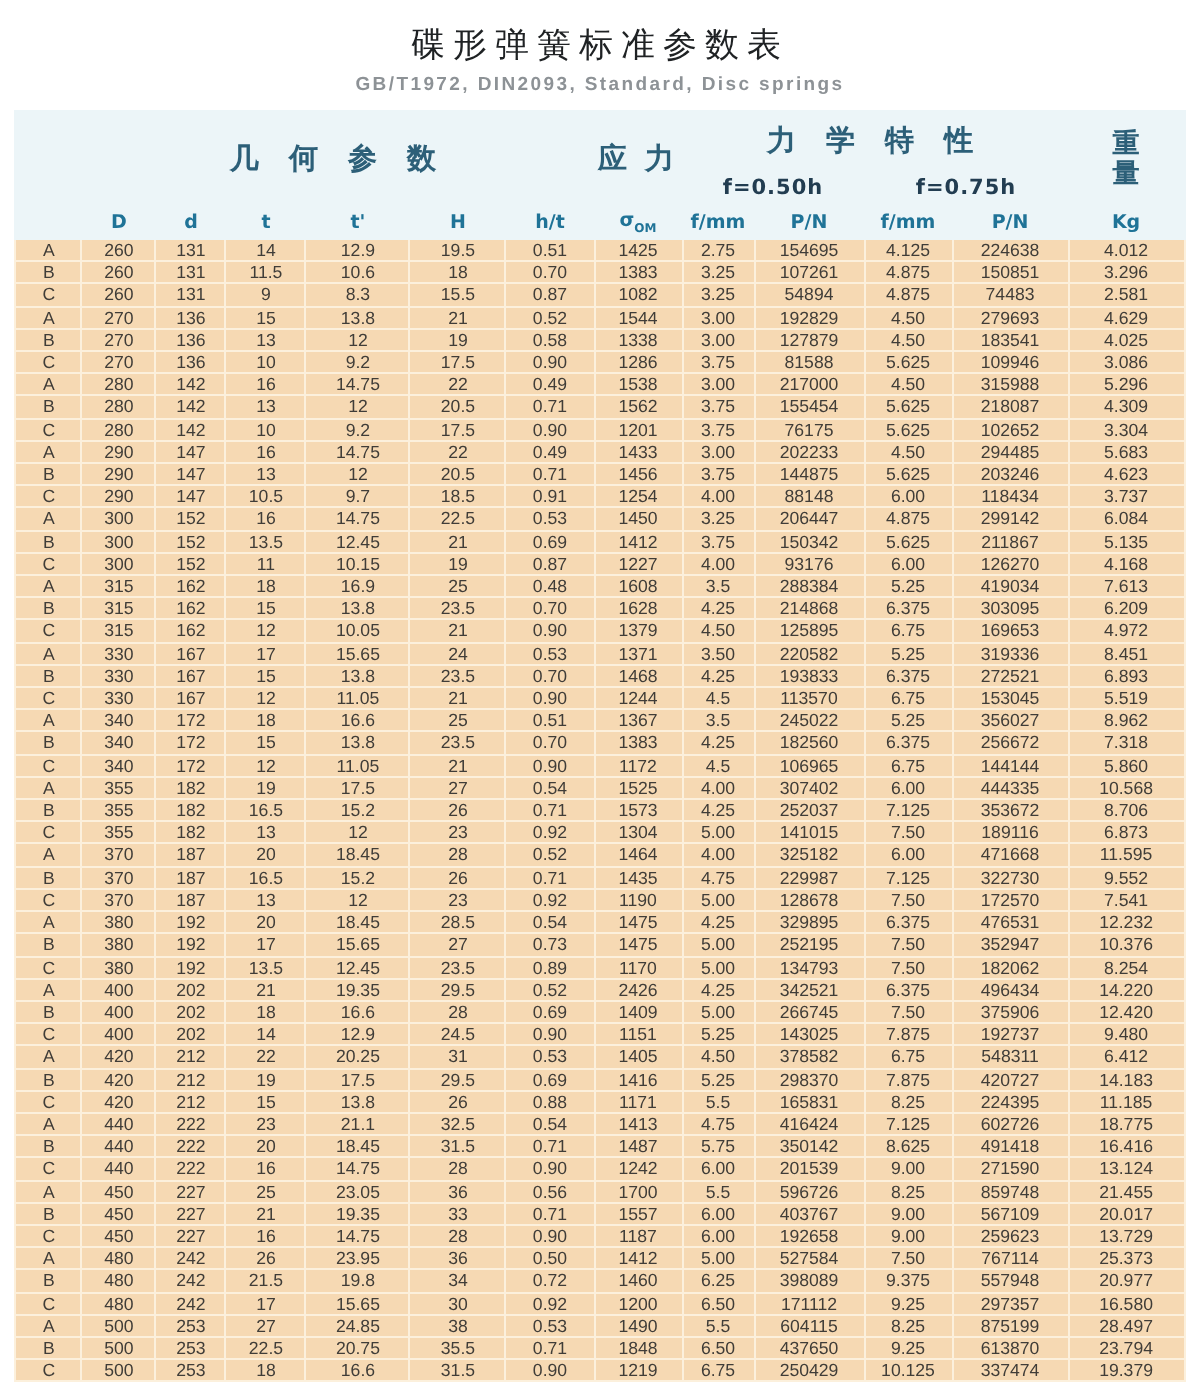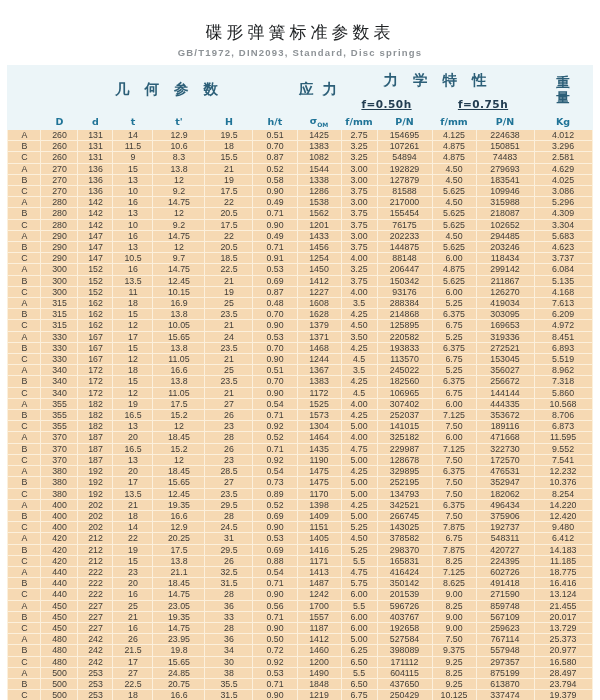--- a/index.html
+++ b/index.html
@@ -5,21 +5,21 @@
   html,body { margin:0; padding:0; }
   body {
     width:600px; height:700px;
     background:#ffffff;
     font-family:"Liberation Sans", sans-serif;
     position:relative;
     overflow:hidden;
   }
   .title {
     text-align:center;
-    padding-top:21px;
+    padding-top:11px;
     font-size:17px;
     letter-spacing:4px;
     color:#1f2224;
     font-family:"DejaVu Sans", sans-serif;
   }
   .subtitle {
     text-align:center;
     font-size:9.5px;
     letter-spacing:1.2px;
     color:#8d9296;
@@ -53,21 +53,20 @@
     letter-spacing:0;
     line-height:15px;
     vertical-align:middle;
   }
   th.defl {
     font-size:10.5px;
     font-weight:bold;
     color:#223d51;
     height:18px;
     letter-spacing:0.5px;
-    text-decoration:underline;
   }
   th.letter {
     font-size:9.5px;
     font-weight:bold;
     color:#1f7397;
     height:15px;
     vertical-align:middle;
   }
   th.letter sub {
     font-size:6px;
@@ -637,21 +636,21 @@
         <td>8.254</td>
       </tr>
       <tr>
         <td class="rowlabel">A</td>
         <td>400</td>
         <td>202</td>
         <td>21</td>
         <td>19.35</td>
         <td>29.5</td>
         <td>0.52</td>
-        <td>1398</td>
+        <td>2426</td>
         <td>4.25</td>
         <td>342521</td>
         <td>6.375</td>
         <td>496434</td>
         <td>14.220</td>
       </tr>
       <tr>
         <td class="rowlabel">B</td>
         <td>400</td>
         <td>202</td>

